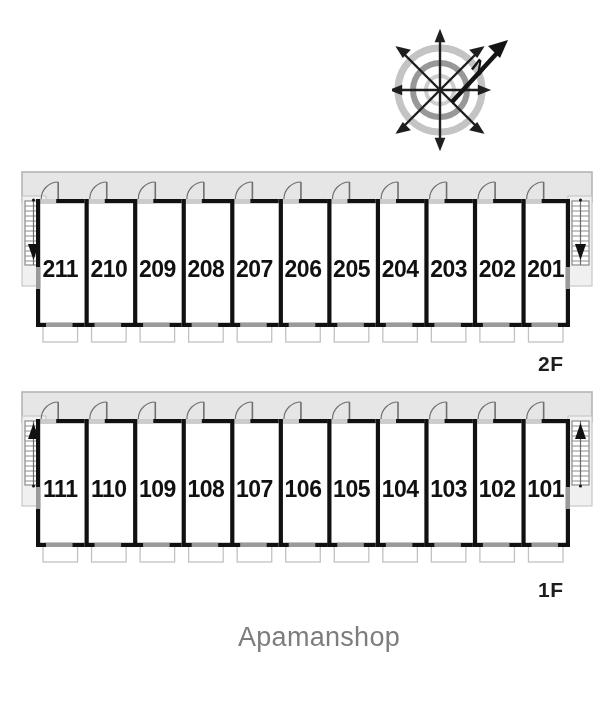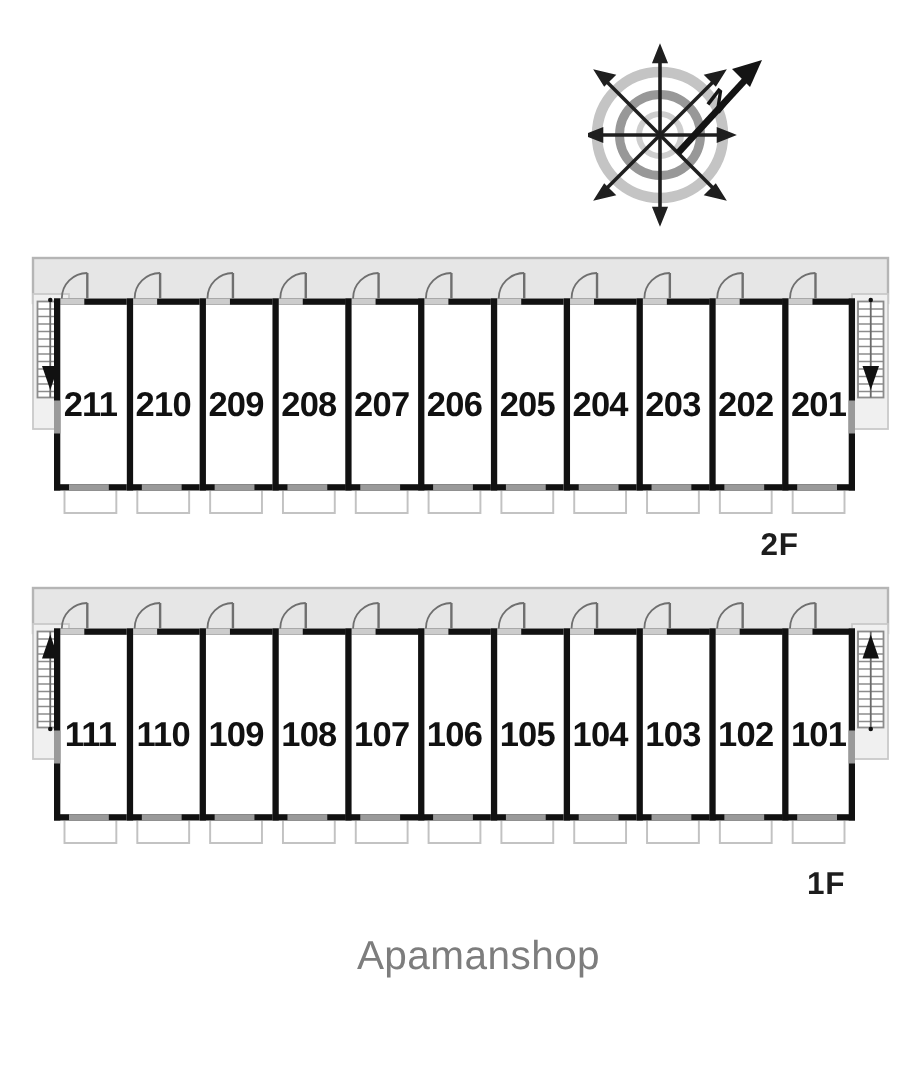--- a/index.html
+++ b/index.html
@@ -23,21 +23,21 @@
     height: 720px;
   }
   .floor-label {
     position: absolute;
     font-family: "Liberation Sans", sans-serif;
     font-size: 21px;
     font-weight: 700;
     color: #1d1d1d;
     letter-spacing: 0.5px;
   }
-  #label-2f { left: 507px; top: 352px; }
+  #label-2f { left: 538px; top: 352px; }
   #label-1f { left: 538px; top: 578px; }
   .brand {
     position: absolute;
     left: 0;
     top: 622px;
     width: 612px;
     text-align: center;
     font-family: "Liberation Sans", sans-serif;
     font-size: 27px;
     font-weight: 400;

